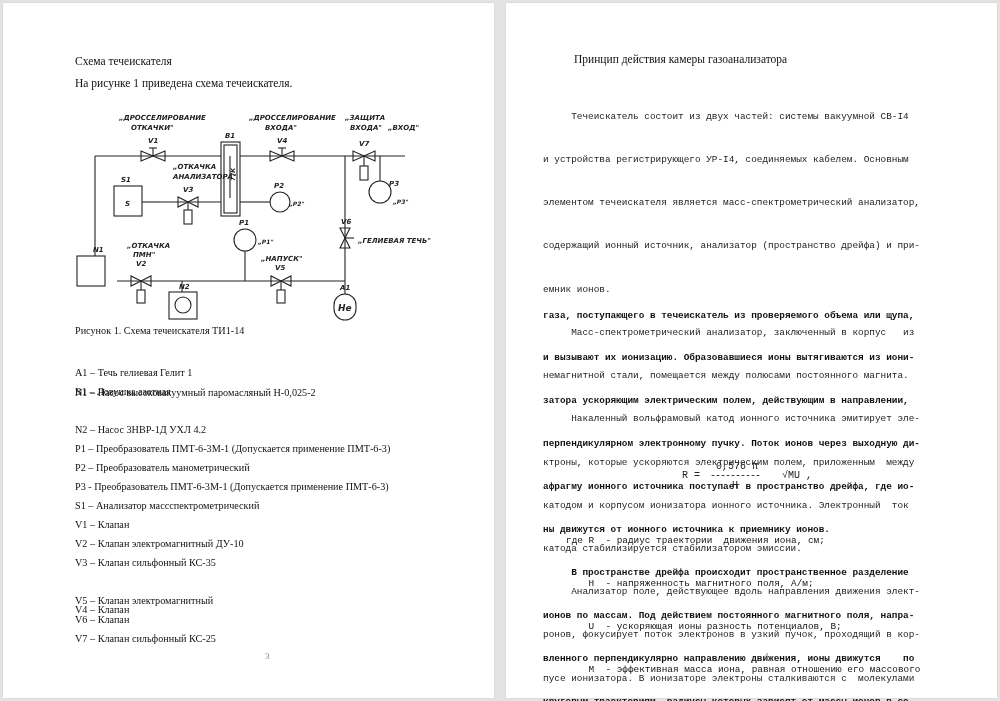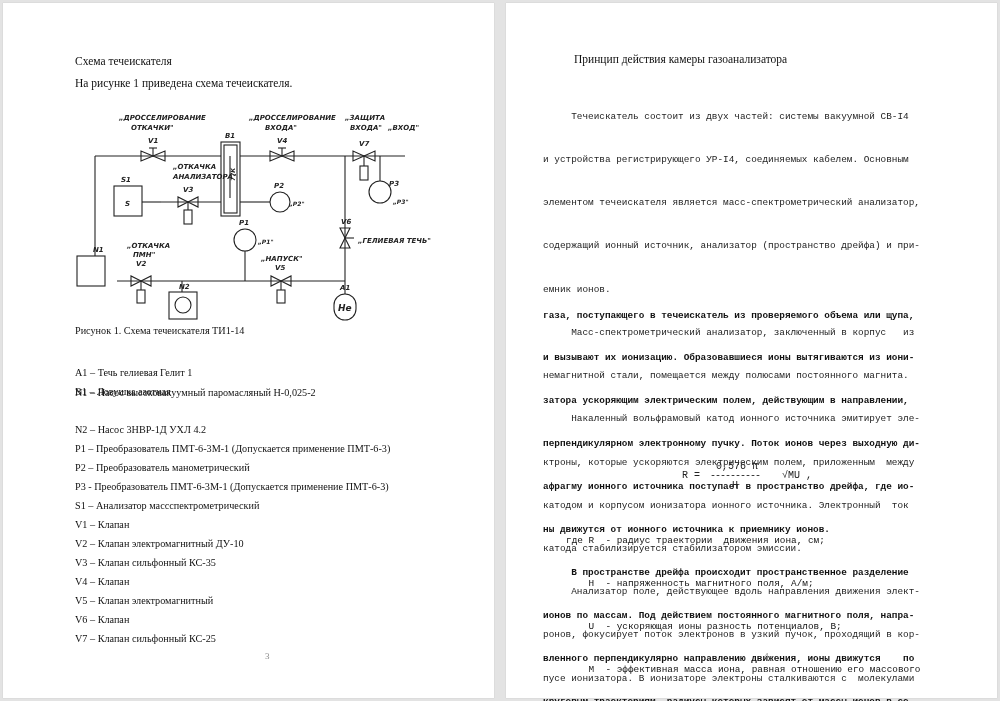--- a/index.html
+++ b/index.html
@@ -158,21 +158,21 @@
   <div class="legend-item" style="top:383px">B1 – Ловушка азотная</div>
   <div class="legend-item" style="top:384px">N1 – Насос высоковакуумный паромасляный Н-0,025-2</div>
   <div class="legend-item" style="top:421px">N2 – Насос 3НВР-1Д УХЛ 4.2</div>
   <div class="legend-item" style="top:440px">P1 – Преобразователь ПМТ-6-3М-1 (Допускается применение ПМТ-6-3)</div>
   <div class="legend-item" style="top:459px">P2 – Преобразователь манометрический</div>
   <div class="legend-item" style="top:478px">P3 - Преобразователь ПМТ-6-3М-1 (Допускается применение ПМТ-6-3)</div>
   <div class="legend-item" style="top:497px">S1 – Анализатор массспектрометрический</div>
   <div class="legend-item" style="top:516px">V1 – Клапан</div>
   <div class="legend-item" style="top:535px">V2 – Клапан электромагнитный ДУ-10</div>
   <div class="legend-item" style="top:554px">V3 – Клапан сильфонный КС-35</div>
-  <div class="legend-item" style="top:573px">V4 – Клапан</div>
+  <div class="legend-item" style="top:601px">V4 – Клапан</div>
   <div class="legend-item" style="top:592px">V5 – Клапан электромагнитный</div>
   <div class="legend-item" style="top:611px">V6 – Клапан</div>
   <div class="legend-item" style="top:630px">V7 – Клапан сильфонный КС-25</div>
 
   <div class="page-num" style="left:262px; top:648px">3</div>
 </div>
 
 <div class="page" id="page-4">
   <div class="p4-title">Принцип действия камеры газоанализатора</div>
 

